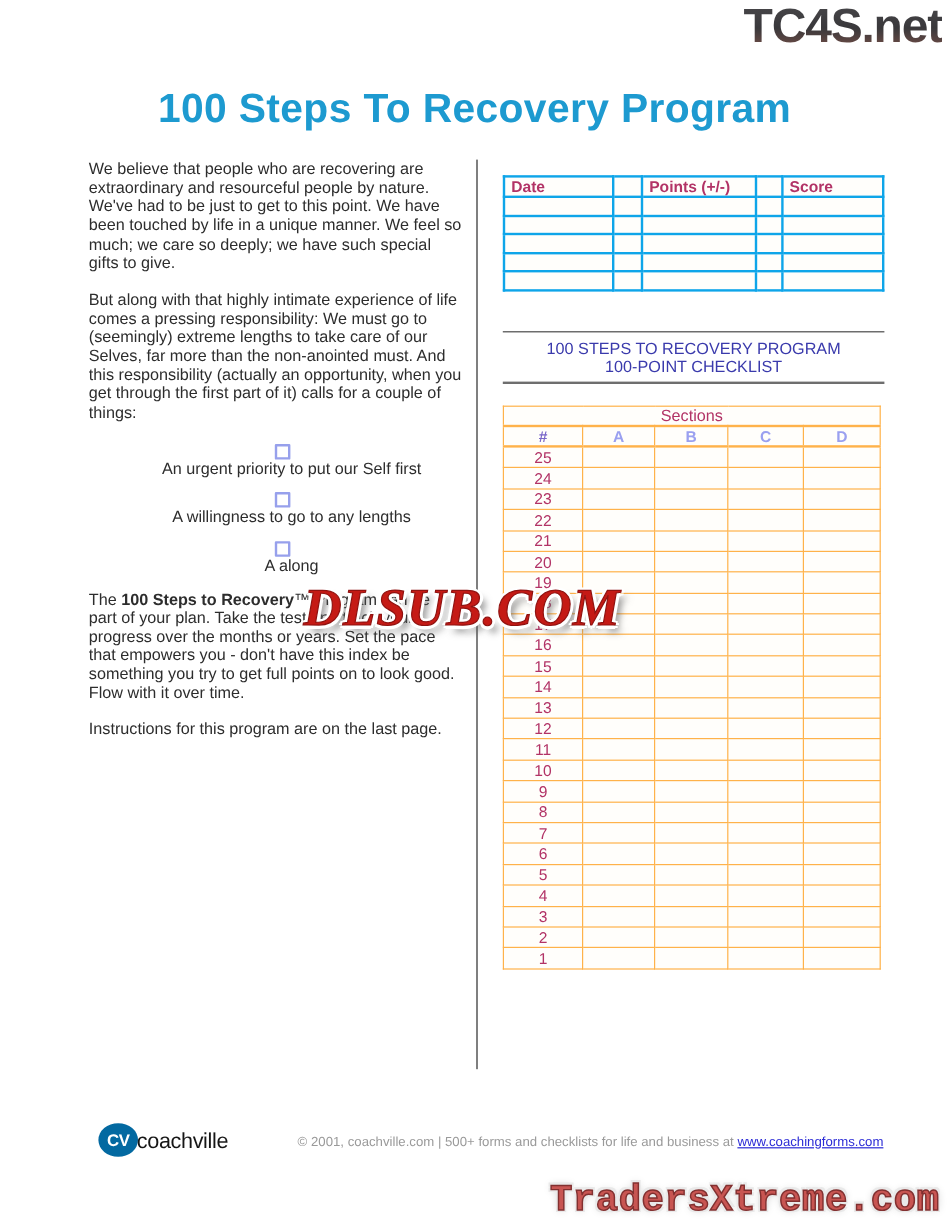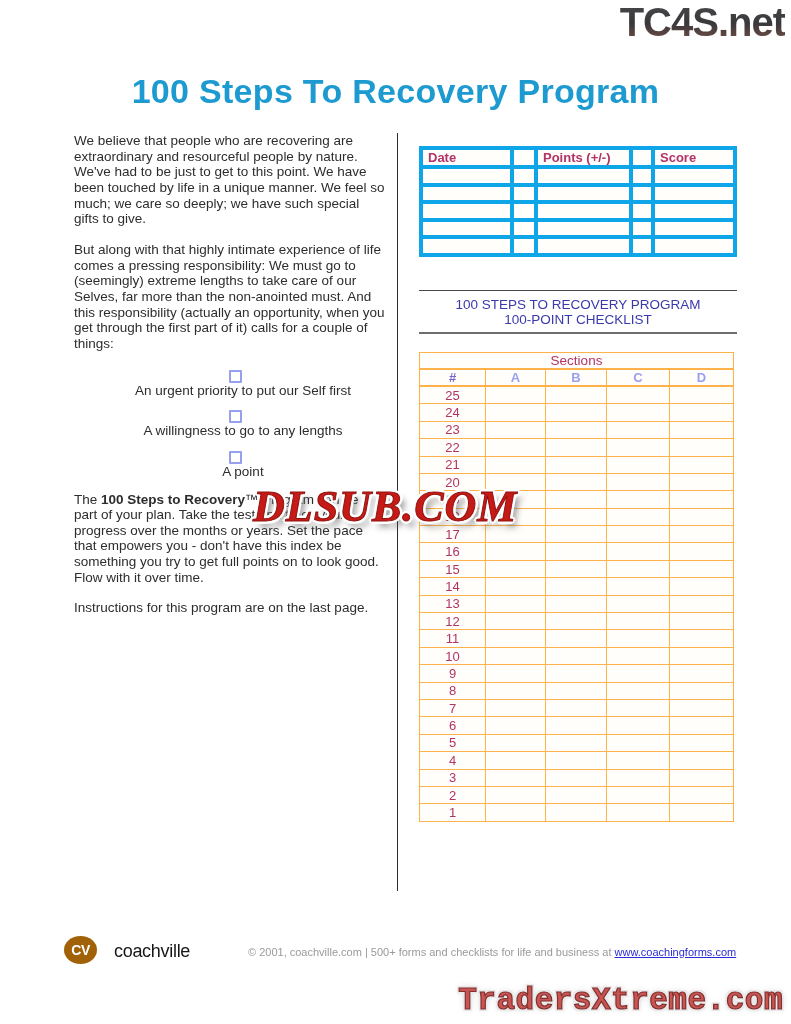--- a/index.html
+++ b/index.html
@@ -65,42 +65,42 @@
   .v-divider{
     position:absolute;left:397px;top:133px;width:1px;height:758px;background:#2b2b2b;
   }
   
   .right-col{position:absolute;left:419px;top:134px;width:318px;}
   .pc-heading{
     font-weight:bold;font-variant:small-caps;font-size:16.5px;
     color:#202099;letter-spacing:0.2px;
   }
   table.progress{border-collapse:collapse;width:318px;margin-top:12px;table-layout:fixed;}
-  table.progress td{border:4px solid #0ea5e9;height:13.6px;font-size:12.5px;background:#FFFEFB;padding:0;}
+  table.progress td{border:2px solid #0ea5e9;height:13.6px;font-size:12.5px;background:#FFFEFB;padding:0;}
   table.progress tr.hdr td{font-weight:bold;color:#B23366;font-size:13px;padding-left:5px;}
   .rule-block{
     margin-top:33px;text-align:center;
     border-top:1px solid #4a4a4a;border-bottom:2px solid #6e6e6e;
     padding:6px 0 5px 0;color:#3A3AAC;font-size:13.5px;line-height:15px;
   }
   table.sections{border-collapse:collapse;width:315px;margin-top:18px;table-layout:fixed;}
   table.sections td{border:1px solid #FFB24A;height:16.4px;font-size:13px;text-align:center;background:#FFFEFB;padding:0;}
   table.sections tr.title-row td{color:#B23366;height:14.5px;border-bottom-width:2px;font-size:13.5px;}
   table.sections tr.hdr-row td{font-weight:bold;height:14.5px;border-bottom-width:2px;}
   table.sections .hash{color:#7A67C9;}
   table.sections .letter{color:#9AA0F0;}
   table.sections .num{color:#B23366;}
   .caption{
     margin-top:12px;width:304px;font-variant:small-caps;
     color:#3A44AC;font-size:13.5px;line-height:1.32;letter-spacing:0.2px;
   }
   
   .footer-logo{
-    position:absolute;left:64px;top:936px;width:33px;height:28px;
-    background:#a16207;border-radius:50%;color:#ffffff;font-weight:bold;
+    position:absolute;left:82px;top:936px;width:33px;height:28px;
+    background:#0369a1;border-radius:50%;color:#ffffff;font-weight:bold;
     font-size:14px;display:flex;align-items:center;justify-content:center;
     letter-spacing:-0.5px;
   }
   .footer-brand{
     position:absolute;left:114px;top:941px;font-size:18px;font-weight:normal;
     color:#161616;letter-spacing:-0.3px;
   }
   .footer-copy{
     position:absolute;left:248px;top:946px;font-size:11px;color:#9A9A9A;
   }
@@ -123,21 +123,21 @@
     <div class="check-item">
       <span class="checkbox"></span>
       <span>An urgent priority to put our Self first</span>
     </div>
     <div class="check-item">
       <span class="checkbox"></span>
       <span>A willingness to go to any lengths</span>
     </div>
     <div class="check-item">
       <span class="checkbox"></span>
-      <span>A point</span>
+      <span>A along</span>
     </div>
   </div>
 
   <p class="plan"><span>The </span><b>100 Steps to Recovery</b><span>™</span><span> Program can be a part of your plan.  Take the test and track your progress over the months or years.  Set the pace that empowers you - don't have this index be something you try to get full points on to look good.  Flow with it over time.</span></p>
 
   <p class="instructions">Instructions for this program are on the last page.</p>
 </div>
 
 <div class="v-divider"></div>
 

